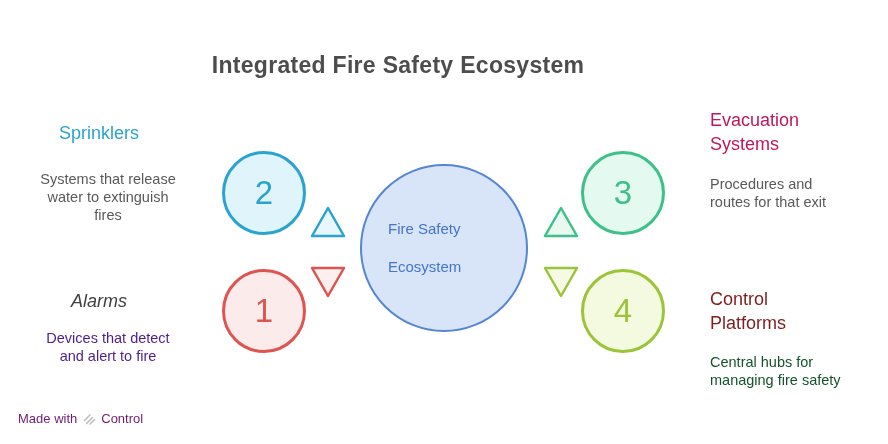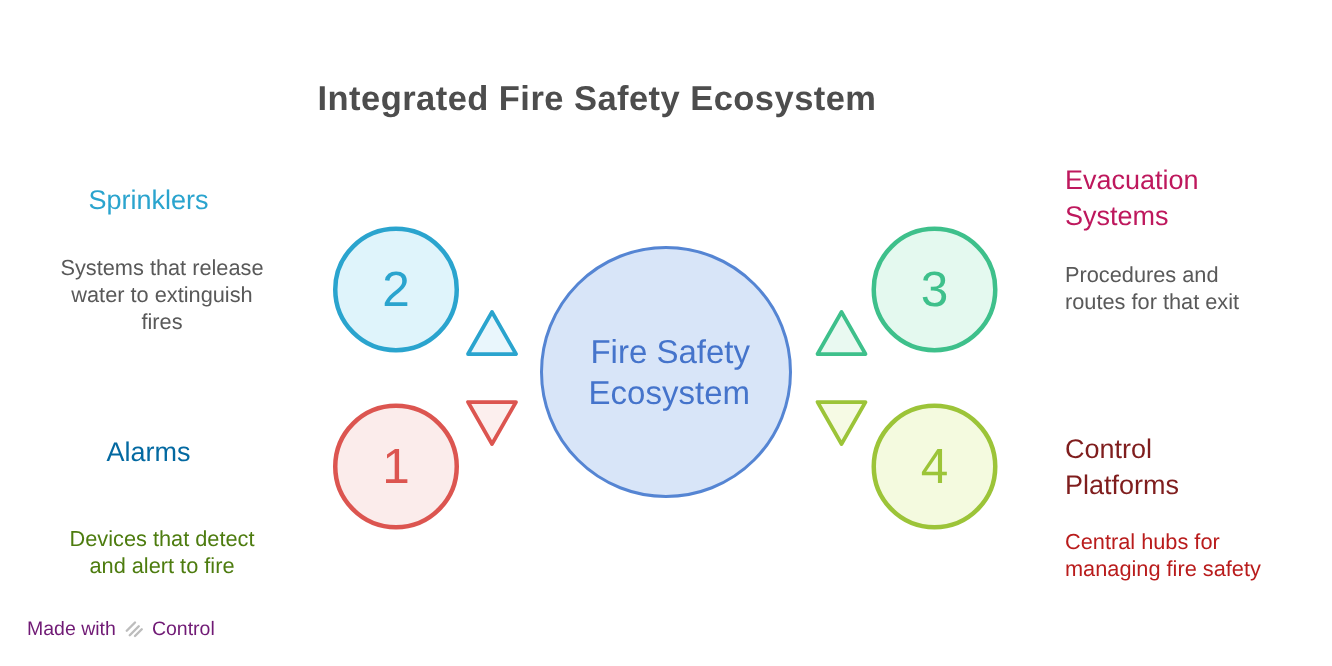--- a/index.html
+++ b/index.html
@@ -17,40 +17,40 @@
   .node {
     position:absolute; width:84px; height:84px; border-radius:50%;
     box-sizing:border-box; border:3px solid; display:flex;
     align-items:center; justify-content:center; font-size:33px;
   }
   .center-node {
     position:absolute; left:360px; top:164px; width:168px; height:168px;
     border-radius:50%; box-sizing:border-box; border:2.5px solid;
     display:flex; align-items:center; justify-content:center;
   }
-  .center-label { width:112px; text-align:right; font-size:22px; line-height:27px; }
+  .center-label { width:112px; text-align:left; font-size:15px; line-height:38px; }
   .tri { position:absolute; width:38px; height:34px; }
   .footer {
     position:absolute; left:18px; top:411px; display:flex;
     align-items:center; gap:5px; font-size:13px;
   }
   .napkin-icon { display:inline-block; }
 </style>
 </head>
 <body>
 
 <div class="canvas">
 
   <div class="title" style="color: rgb(77, 77, 77);">Integrated Fire Safety Ecosystem</div>
 
   <div class="heading right-align" style="left: 20px; top: 121px; width: 158px; color: rgb(42, 164, 206);">Sprinklers</div>
   <div class="desc right-align" style="left: 38px; top: 159px; width: 140px; color: rgb(89, 89, 89); margin-top: 11px;">Systems that release water to extinguish fires</div>
 
-  <div class="heading right-align" style="left: 20px; top: 289px; width: 158px; color: #0369a1;">Alarms</div>
-  <div class="desc right-align" style="left: 38px; top: 329px; width: 140px; color: #4d7c0f; margin-top: 22px;">Devices that detect and alert to fire</div>
+  <div class="heading right-align" style="left: 20px; top: 289px; width: 158px; color: #404040; font-style: italic;">Alarms</div>
+  <div class="desc right-align" style="left: 38px; top: 329px; width: 140px; color: #4c1d95;">Devices that detect and alert to fire</div>
 
   <div class="node" style="left: 222px; top: 151px; border-color: rgb(42, 164, 206); background-color: rgb(223, 244, 251); color: rgb(42, 164, 206);">
     <span>2</span>
   </div>
   <div class="node" style="left: 222px; top: 269px; border-color: rgb(220, 85, 80); background-color: rgb(251, 236, 235); color: rgb(220, 85, 80);">
     <span>1</span>
   </div>
 
   <svg class="tri" style="left:309px; top:205px;" viewBox="0 0 38 34">
     <polygon points="19,3 35,31 3,31" fill="#E9F6FC" stroke-width="2.5" stroke-linejoin="round" stroke="#2AA4CE"></polygon>
@@ -74,21 +74,21 @@
     <span>3</span>
   </div>
   <div class="node" style="left: 581px; top: 269px; border-color: rgb(156, 196, 56); background-color: rgb(244, 250, 223); color: rgb(156, 196, 56);">
     <span>4</span>
   </div>
 
   <div class="heading" style="left: 710px; top: 108px; width: 112px; color: #be185d;">Evacuation Systems</div>
   <div class="desc" style="left: 710px; top: 175px; width: 132px; color: rgb(89, 89, 89);">Procedures and routes for that exit</div>
 
   <div class="heading" style="left: 710px; top: 287px; width: 112px; color: #7f1d1d;">Control Platforms</div>
-  <div class="desc" style="left: 710px; top: 353px; width: 158px; color: #b91c1c;">Central hubs for managing fire safety</div>
+  <div class="desc" style="left: 710px; top: 353px; width: 158px; color: #14532d;">Central hubs for managing fire safety</div>
 
   <div class="footer" style="color: #701a75;">
     <span>Made with</span>
     <svg class="napkin-icon" width="14" height="14" viewBox="0 0 14 14">
       <path d="M2.5 8.5 L8 3 M4.5 11.5 L10.5 5.5 M8 12 L12.5 7.5" stroke="#BDBDBD" stroke-width="1.6" fill="none" stroke-linecap="round"></path>
     </svg>
     <span>Control</span>
   </div>
 
 </div>

